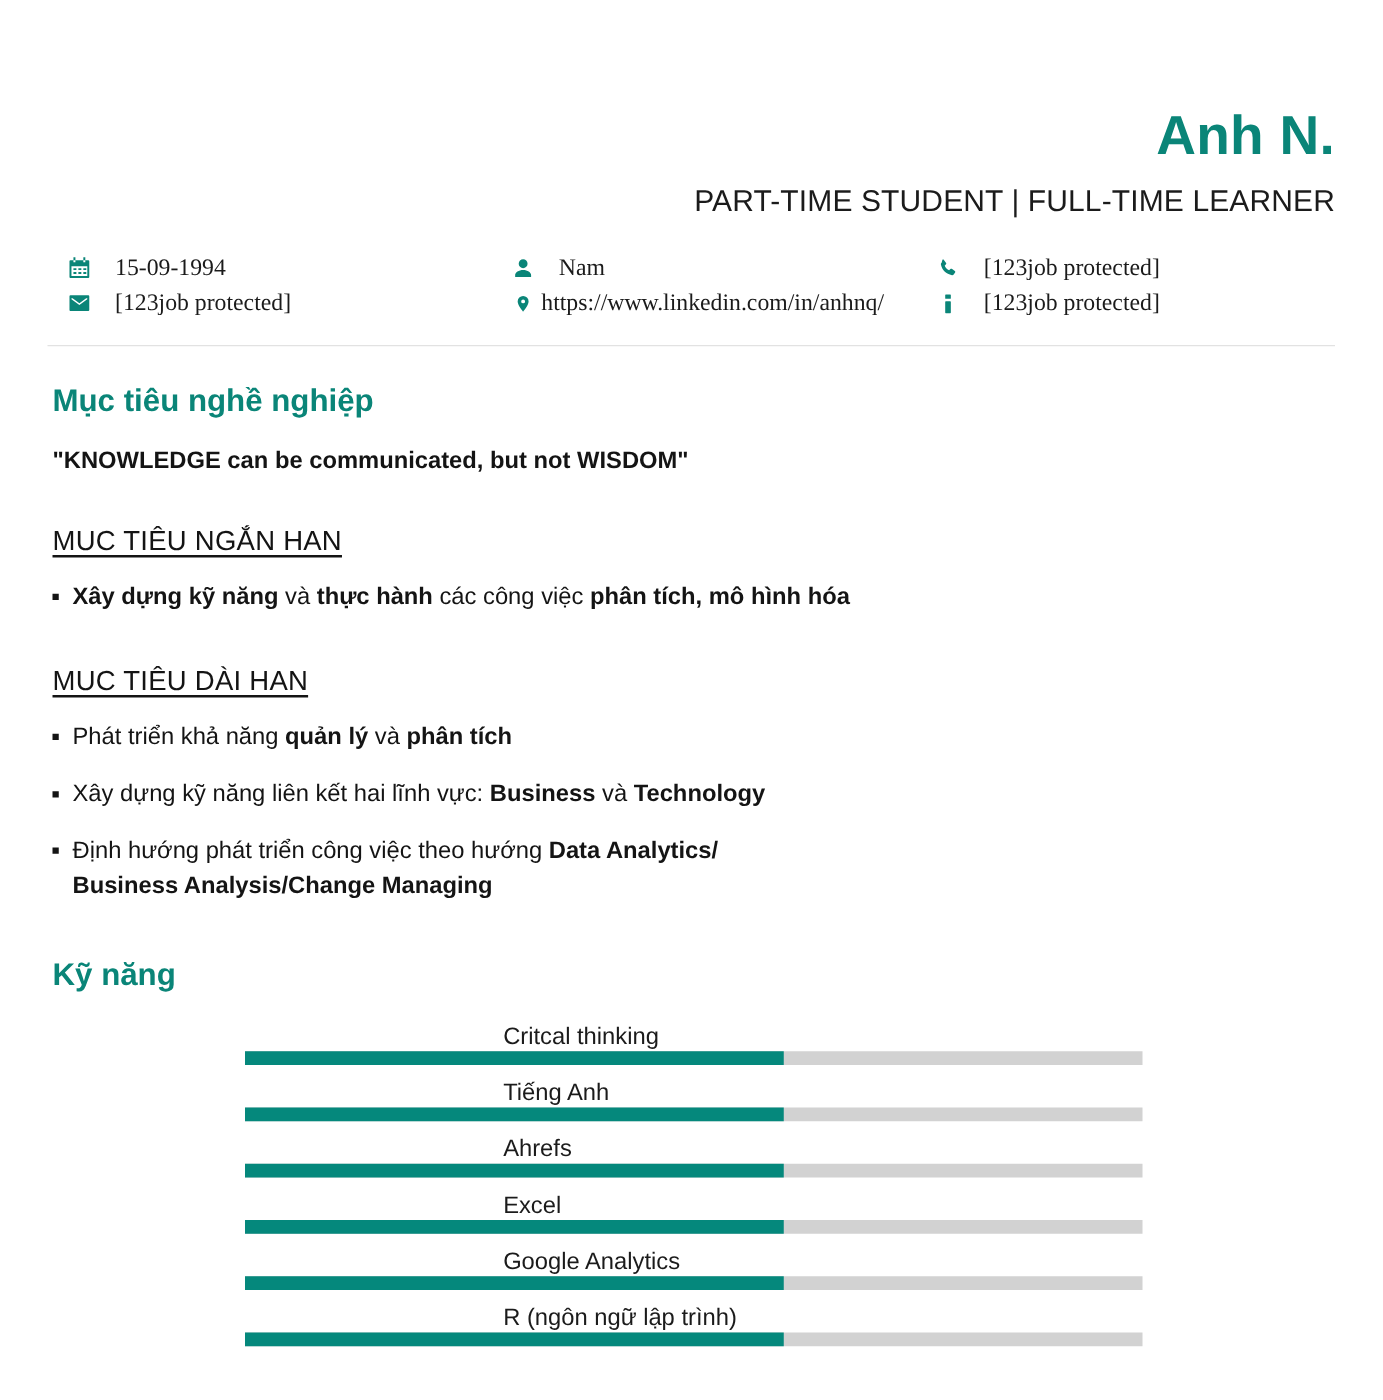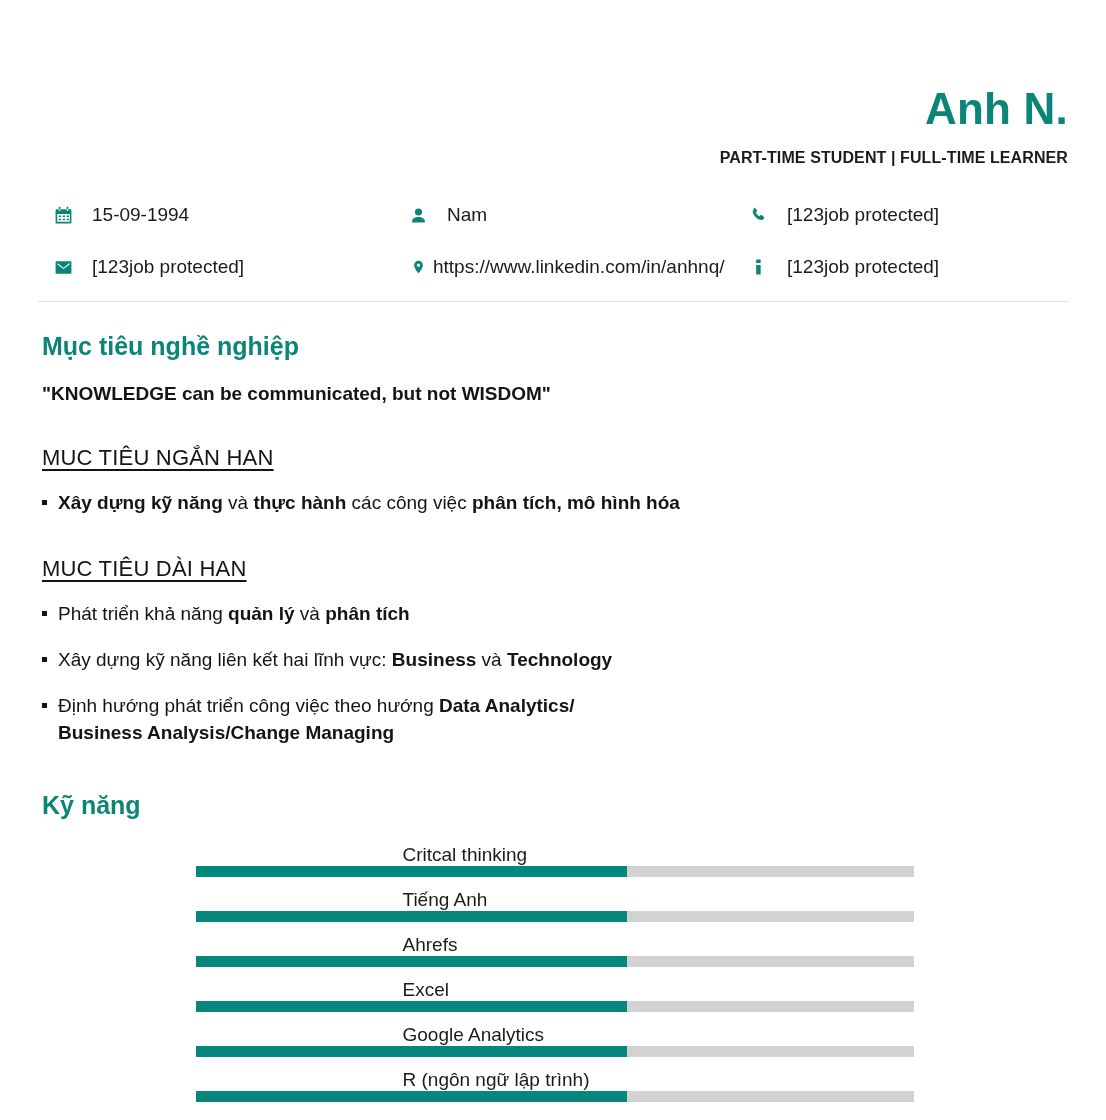--- a/index.html
+++ b/index.html
@@ -31,34 +31,35 @@
   .cv-name {
     font-size: 44px;
     font-weight: bold;
     color: #0a8578;
     letter-spacing: 0.2px;
     line-height: 1.05;
     margin: 0;
   }
   .cv-subtitle {
     margin: 16px 0 0 0;
-    font-size: 16px;
-    font-weight: bold;
+    font-size: 24px;
+    font-weight: normal;
     color: #1b1b1b;
     letter-spacing: 0.1px;
     line-height: 1.2;
   }
 
   
   .contact-grid {
-    margin-top: 36px;
+    margin-top: 26px;
     display: grid;
     grid-template-columns: 355px 340px auto;
-    row-gap: 28px;
+    row-gap: 4px;
     padding-left: 14px;
+    font-family: Liberation Serif, serif;
   }
   .contact-item {
     display: flex;
     align-items: center;
     font-size: 19px;
     color: #1b1b1b;
     line-height: 1.25;
   }
   .contact-icon {
     width: 22px;

